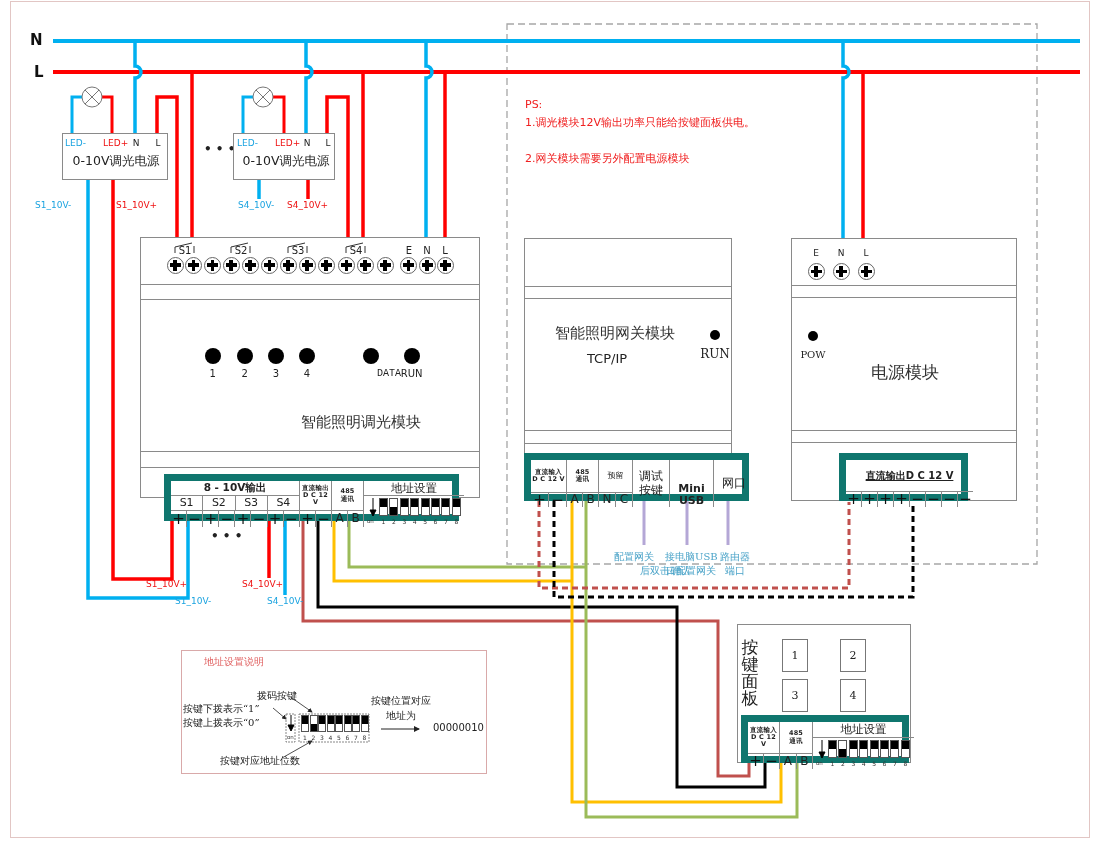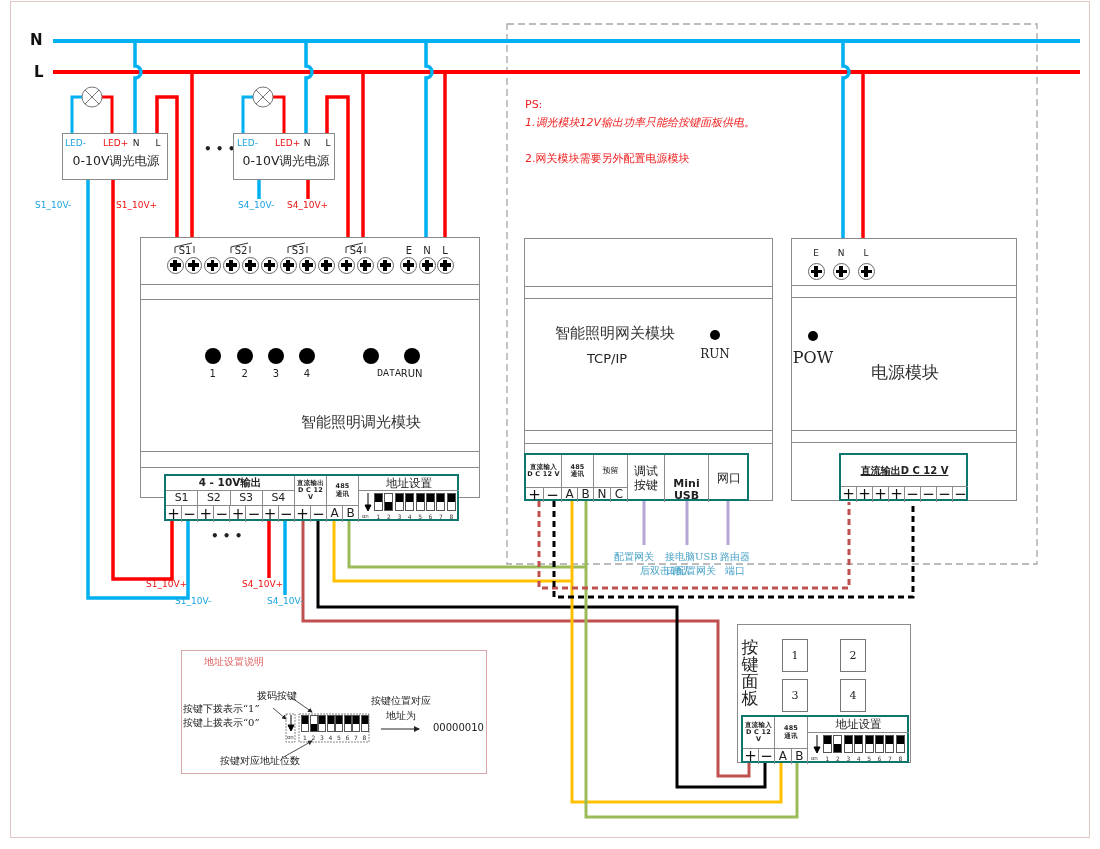--- a/index.html
+++ b/index.html
@@ -16,21 +16,21 @@
   .drv-title{font-size:12.5px;top:21px;color:#222;}
   .blue{color:#1aa3e0;}
   .red{color:#ee1111;}
   .wlabel{font-size:9px;}
   .screw{position:absolute;width:17px;height:17px;border-radius:50%;border:1.5px solid #666;background:#fff;box-sizing:border-box;}
   .screw::before{content:"";position:absolute;left:2px;right:2px;top:5.5px;height:3.5px;background:#000;}
   .screw::after{content:"";position:absolute;top:2px;bottom:2px;left:5.5px;width:3.5px;background:#000;}
   .led{position:absolute;width:16px;height:16px;border-radius:50%;background:#000;}
   .dot{position:absolute;width:10px;height:10px;border-radius:50%;background:#000;}
   .small{font-size:10px;}
-  .tbl{position:absolute;border:2px solid #0f766e;box-sizing:border-box;background:#fff;}
+  .tbl{position:absolute;border:7px solid #0f766e;box-sizing:border-box;background:#fff;}
   .cell{position:absolute;box-sizing:border-box;border-right:1px solid #8a8a8a;border-bottom:1px solid #8a8a8a;display:flex;align-items:center;justify-content:center;flex-direction:column;text-align:center;line-height:1.1;}
   .cell.nb{border-bottom:none;}
   .cell.nr{border-right:none;}
   .pm{font-size:15px;font-weight:normal;color:#111;}
   .tiny{font-size:6.5px;font-weight:bold;letter-spacing:0.2px;}
   .hdr{font-size:11.5px;font-family:"DejaVu Serif","Liberation Serif",serif;}
   .dip{position:absolute;}
   .sw{position:absolute;width:9px;height:18px;border:1px solid #555;box-sizing:border-box;background:#fff;}
   .sw .half{position:absolute;left:0;right:0;height:50%;background:#000;top:0;}
   .sw.down .half{top:50%;}
@@ -122,21 +122,21 @@
   <div class="t drv-pin blue" style="left:3px;">LED-</div>
   <div class="t drv-pin red" style="left:41px;">LED+</div>
   <div class="t drv-pin c" style="left:73px;">N</div>
   <div class="t drv-pin c" style="left:94px;">L</div>
   <div class="t drv-title c" style="left:52px;">0-10V调光电源</div>
 </div>
 <div class="t wlabel blue" style="left:238px;top:201px;">S4_10V-</div>
 <div class="t wlabel red" style="left:287px;top:201px;">S4_10V+</div>
 
 <div class="t note" style="left:525px;top:99px;">PS:</div>
-<div class="t note" style="left:525px;top:117px;font-style:italic;">1.调光模块12V输出功率只能给按键面板供电。</div>
+<div class="t note" style="left:525px;top:117px;">1.调光模块12V输出功率只能给按键面板供电。</div>
 <div class="t note" style="left:525px;top:153px;">2.网关模块需要另外配置电源模块</div>
 
 <div class="box" style="left:140px;top:237px;width:340px;height:261px;">
 
   <svg class="abs" style="left:33px;top:4px;width:22px;height:12px;">
       <path d="M1 11 V5 L18 1 M20 4 V11" stroke="#333" stroke-width="1" fill="none"></path>
     </svg>
   <div class="t c small" style="left:44px;top:8px;">S1</div>
   <svg class="abs" style="left:89px;top:4px;width:22px;height:12px;">
       <path d="M1 11 V5 L18 1 M20 4 V11" stroke="#333" stroke-width="1" fill="none"></path>
@@ -185,21 +185,21 @@
   <div class="t c small" style="left:166px;top:131px;">4</div>
   <div class="t c small" style="left:248px;top:131px;font-family:Liberation Mono, monospace;">DATA</div>
   <div class="t c small" style="left:270.7px;top:131px;">RUN</div>
 
   <div class="t serif" style="left:160px;top:177px;font-size:15px;color:#333;">智能照明调光模块</div>
 
   <div class="hl" style="top:213px;"></div>
   <div class="hl" style="top:229px;"></div>
 
   <div class="tbl" style="left:23px;top:236px;width:295px;height:47px;">
-    <div class="cell hdr" style="left:0;top:0;width:129px;height:15px;font-weight:bold;font-family:'DejaVu Sans',sans-serif;font-size:10.5px;">4 - 10V输出</div>
+    <div class="cell hdr" style="left:0;top:0;width:129px;height:15px;font-weight:bold;font-family:'DejaVu Sans',sans-serif;font-size:10.5px;">8 - 10V输出</div>
     <div class="cell" style="left:0;top:15px;width:32.25px;height:15px;font-size:11px;">S1</div>
     <div class="cell" style="left:32.25px;top:15px;width:32.25px;height:15px;font-size:11px;">S2</div>
     <div class="cell" style="left:64.5px;top:15px;width:32.25px;height:15px;font-size:11px;">S3</div>
     <div class="cell" style="left:96.75px;top:15px;width:32.25px;height:15px;font-size:11px;">S4</div>
     <div class="cell nb pm" style="left:0;top:30px;width:16.1px;height:16px;">+</div>
     <div class="cell nb pm" style="left:16.1px;top:30px;width:16.1px;height:16px;">−</div>
     <div class="cell nb pm" style="left:32.2px;top:30px;width:16.1px;height:16px;">+</div>
     <div class="cell nb pm" style="left:48.3px;top:30px;width:16.1px;height:16px;">−</div>
     <div class="cell nb pm" style="left:64.4px;top:30px;width:16.1px;height:16px;">+</div>
     <div class="cell nb pm" style="left:80.5px;top:30px;width:16.1px;height:16px;">−</div>
@@ -261,21 +261,21 @@
     </div>
   </div>
 </div>
 
 <div class="t" style="left:211px;top:530px;font-size:12px;font-weight:bold;">• • •</div>
 <div class="t wlabel red" style="left:146px;top:580px;">S1_10V+</div>
 <div class="t wlabel blue" style="left:175px;top:597px;">S1_10V-</div>
 <div class="t wlabel red" style="left:242px;top:580px;">S4_10V+</div>
 <div class="t wlabel blue" style="left:267px;top:597px;">S4_10V-</div>
 
-<div class="box" style="left:524px;top:238px;width:249px;height:263px;">
+<div class="box" style="left:524px;top:238px;width:208px;height:263px;">
   <div class="hl" style="top:47px;"></div>
   <div class="hl" style="top:59px;"></div>
   <div class="t serif" style="left:30px;top:87px;font-size:15px;color:#333;">智能照明网关模块</div>
   <div class="t c" style="left:82px;top:113px;font-size:13px;">TCP/IP</div>
   <span class="dot" style="left:185px;top:91px;"></span>
   <div class="t c serif" style="left:190px;top:109px;font-size:12px;">RUN</div>
   <div class="hl" style="top:191px;"></div>
   <div class="hl" style="top:204px;"></div>
 
   <div class="tbl" style="left:-1px;top:214px;width:225px;height:48px;">
@@ -316,21 +316,21 @@
 <div class="box" style="left:791px;top:238px;width:226px;height:263px;">
   <div class="t c small" style="left:24px;top:10px;font-size:9px;">E</div>
   <div class="t c small" style="left:49px;top:10px;font-size:9px;">N</div>
   <div class="t c small" style="left:74px;top:10px;font-size:9px;">L</div>
   <span class="screw" style="left:15.5px;top:24px;"></span>
   <span class="screw" style="left:40.5px;top:24px;"></span>
   <span class="screw" style="left:65.5px;top:24px;"></span>
   <div class="hl" style="top:46px;"></div>
   <div class="hl" style="top:58px;"></div>
   <span class="dot" style="left:16px;top:92px;"></span>
-  <div class="t c serif" style="left:21px;top:111px;font-size:16px;">POW</div>
+  <div class="t c serif" style="left:21px;top:111px;font-size:10px;">POW</div>
   <div class="t c serif" style="left:113px;top:125px;font-size:17px;color:#333;">电源模块</div>
   <div class="hl" style="top:191px;"></div>
   <div class="hl" style="top:203px;"></div>
 
   <div class="tbl" style="left:47px;top:214px;width:129px;height:48px;">
     <div class="cell nr" style="left:0;top:0;width:127px;height:32px;font-size:10px;font-weight:bold;text-decoration:underline;">直流输出D C 12 V</div>
     <div class="cell nb pm" style="left:0;top:32px;width:16px;height:15px;">+</div>
     <div class="cell nb pm" style="left:16px;top:32px;width:16px;height:15px;">+</div>
     <div class="cell nb pm" style="left:32px;top:32px;width:16px;height:15px;">+</div>
     <div class="cell nb pm" style="left:48px;top:32px;width:16px;height:15px;">+</div>

